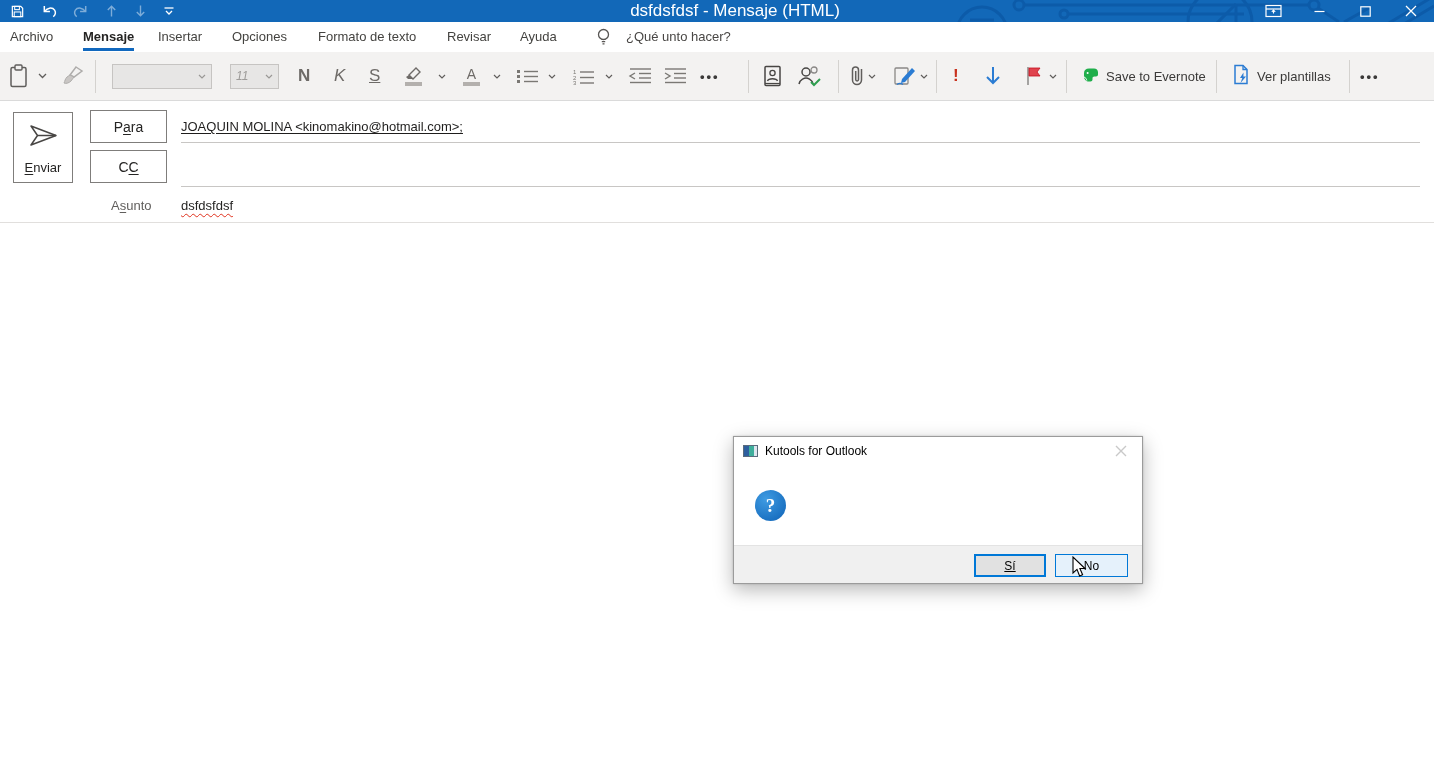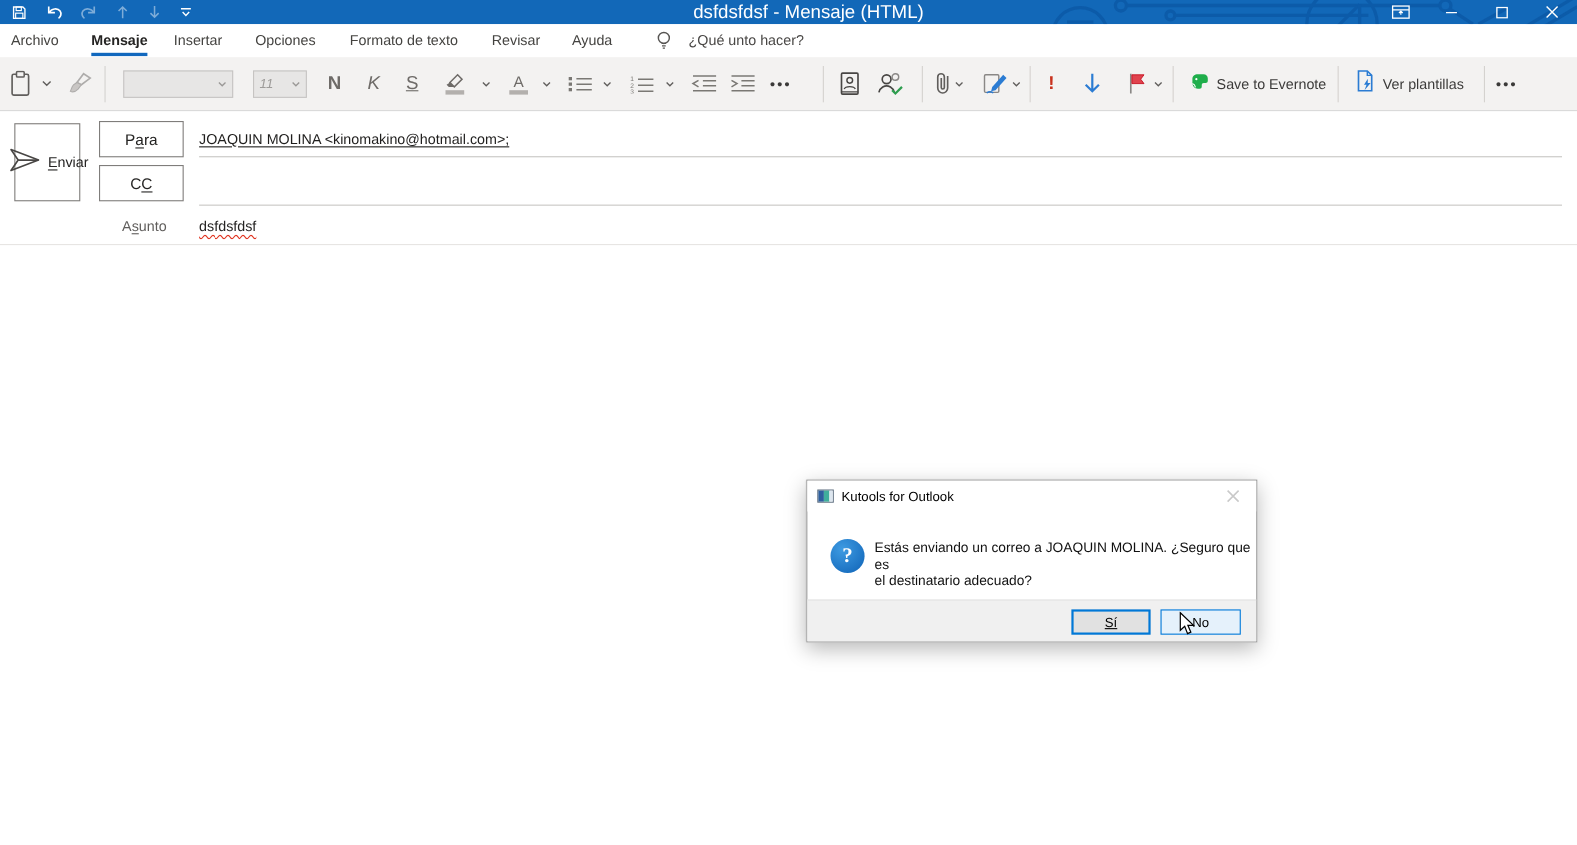--- a/index.html
+++ b/index.html
@@ -36,21 +36,21 @@
   .chev { display:block; }
   .more-dots { font-size:13px; letter-spacing:2px; color:#3B3A39; font-weight:700; }
   .colorbar { width:17px; height:4px; background:#B3B0AD; margin-top:1px; }
   .stack { display:flex; flex-direction:column; align-items:center; }
   .rlabel { font-size:13px; color:#3B3A39; margin-left:7px; }
   .importance { font-size:17px; font-weight:700; color:#C8321E; }
   .collapse-chev { position:absolute; left:1413px; top:84px; }
   
   .header { position:absolute; left:0; top:102px; width:1434px; height:121px; background:#fff; border-bottom:1px solid #E1DFDD; }
   .send-btn { position:absolute; left:13px; top:10px; width:60px; height:71px; background:#fff; border:1px solid #7F7D7B;
-    display:flex; flex-direction:row; align-items:center; justify-content:center; gap:6px; }
+    display:flex; flex-direction:column; align-items:center; justify-content:center; gap:6px; }
   .send-btn .lbl { font-size:13px; color:#252423; }
   .fieldbtn { position:absolute; left:90px; width:77px; height:33px; background:#fff; border:1px solid #7F7D7B;
     display:flex; align-items:center; justify-content:center; font-size:14px; color:#252423; }
   .accel { text-decoration:underline; text-underline-offset:2px; }
   .fieldline { position:absolute; left:181px; right:14px; height:33px; border-bottom:1px solid #C8C6C4;
     font-size:13px; color:#1F1E1D; display:flex; align-items:center; }
   .recipient { text-decoration:underline; text-underline-offset:2px; }
   .subj-label { position:absolute; left:111px; top:96px; font-size:13px; color:#605E5C; }
   .subj-value { position:absolute; left:181px; top:96px; font-size:13px; color:#252423;
     text-decoration:underline wavy #E0321E 1px; text-underline-offset:3px; }
@@ -470,24 +470,20 @@
       </span>
       <span class="dlg-title">Kutools for Outlook</span>
       <span class="dlg-close">
         <svg width="12" height="12" viewBox="0 0 12 12">
             <path d="M1 1l10 10M11 1L1 11" stroke="#C9C9C9" stroke-width="1.4"></path>
           </svg>
       </span>
     </div>
 
     <div class="help-circle">?</div>
-    <div class="dlg-msg">
-      <div>Estás enviando un correo a JOAQUIN MOLINA. ¿Seguro que es</div>
-      <div>el destinatario adecuado?</div>
-    </div>
 
     <div class="dlg-strip"></div>
     <div class="dlg-btn btn-yes">Sí</div>
     <div class="dlg-btn btn-no">No</div>
   </div>
 
   <div class="cursor">
     <svg width="20" height="22" viewBox="0 0 20 22">
         <path d="M2 1v16l4-3.6L8.6 20l3-1.3-2.7-6.2H14z" fill="#fff" stroke="#000" stroke-width="1.1"></path>
       </svg>

